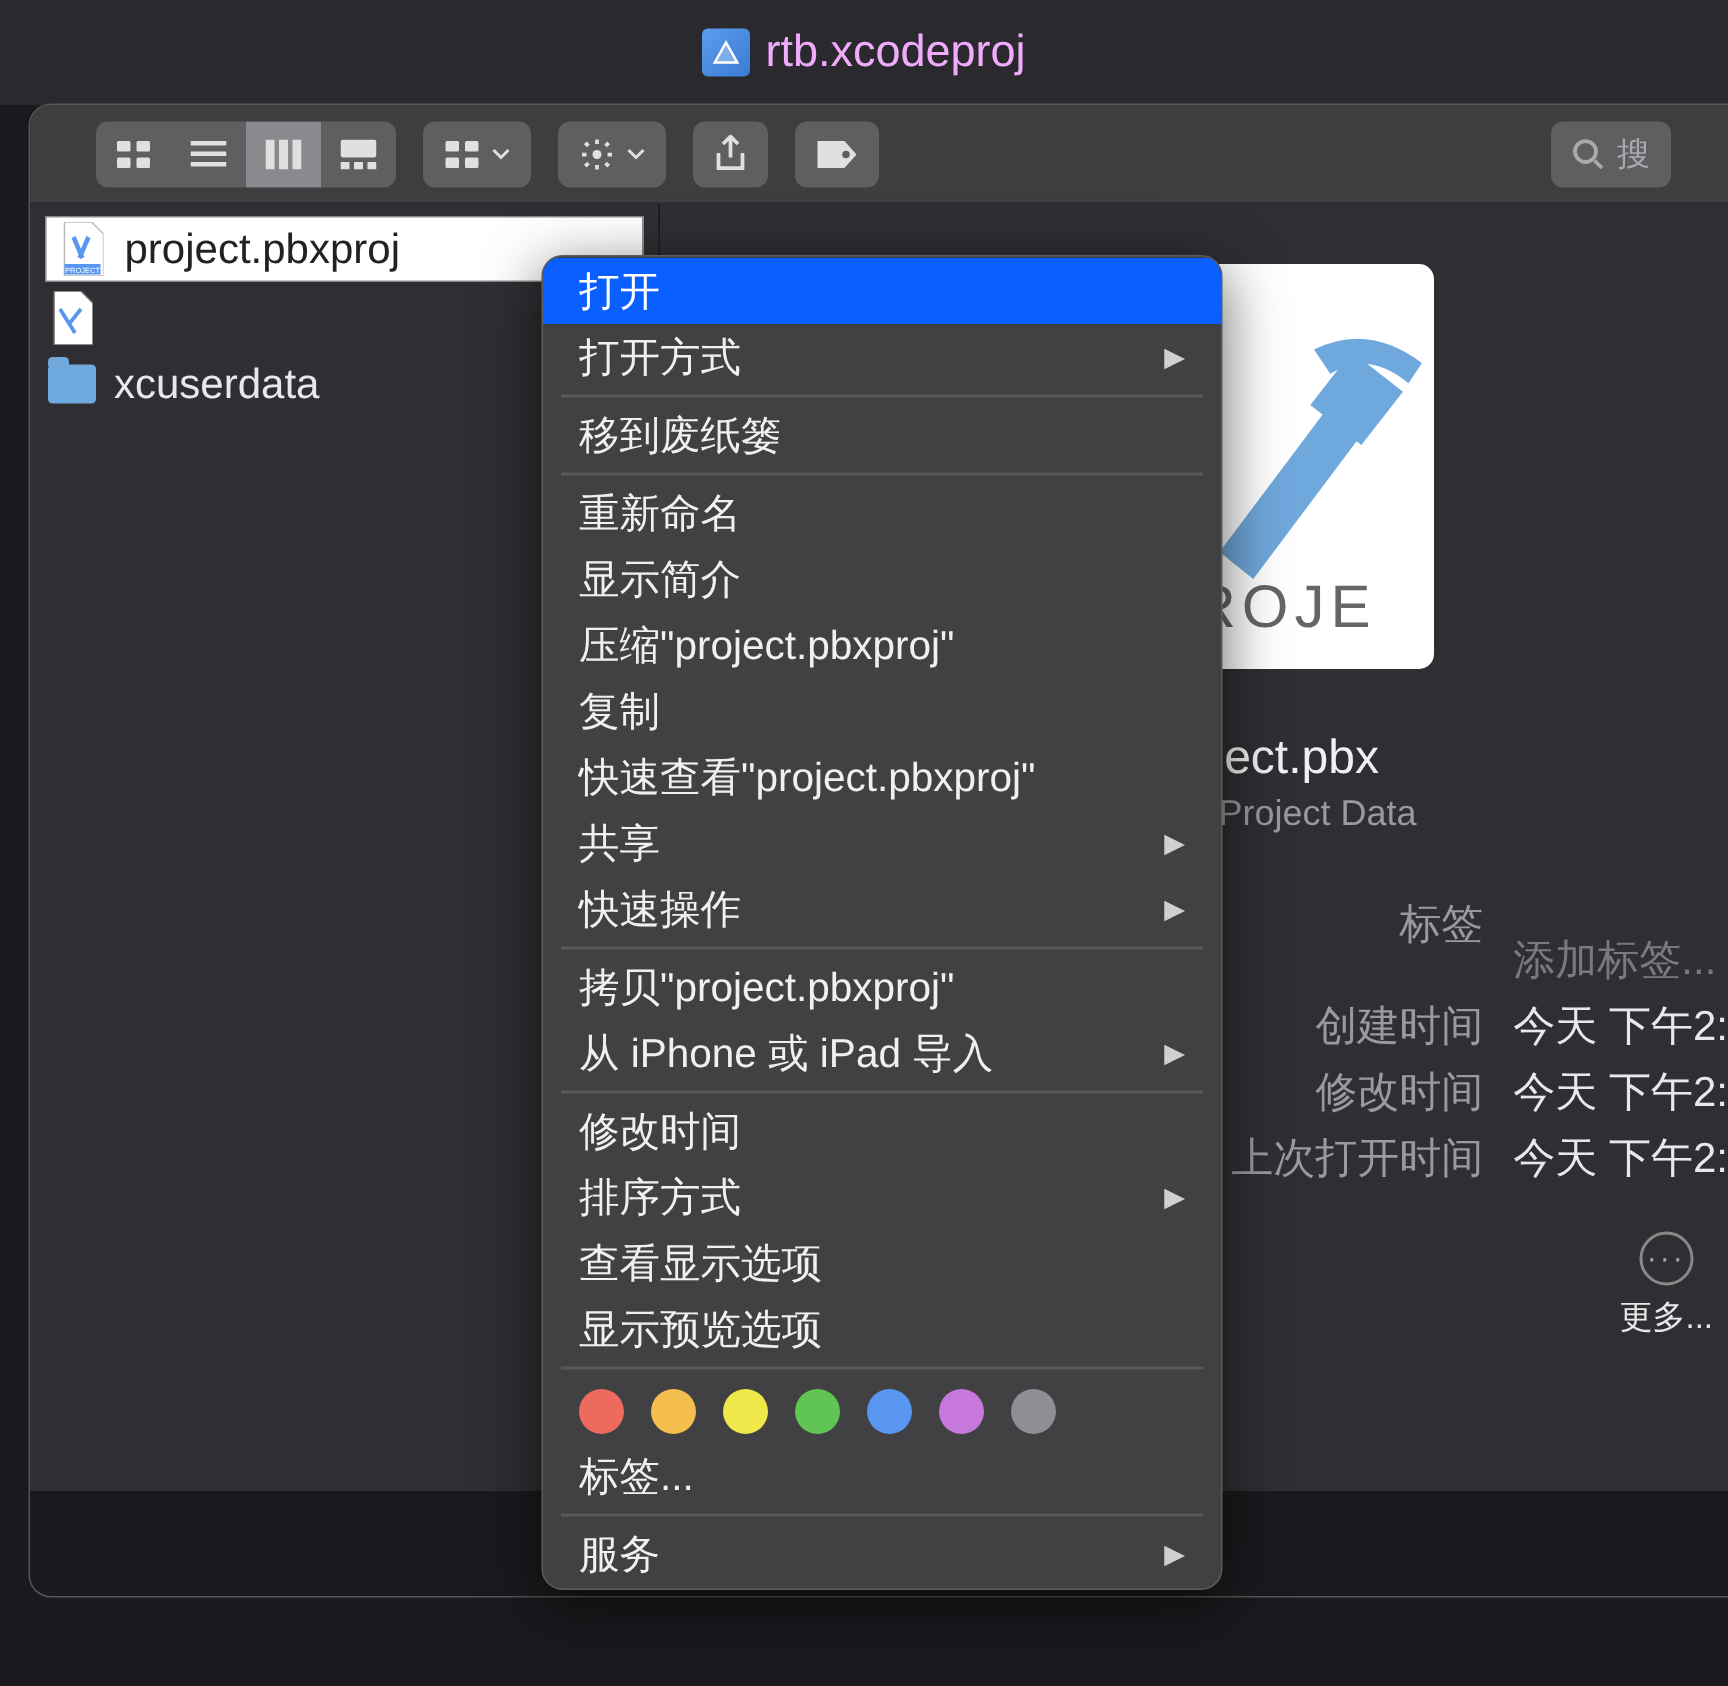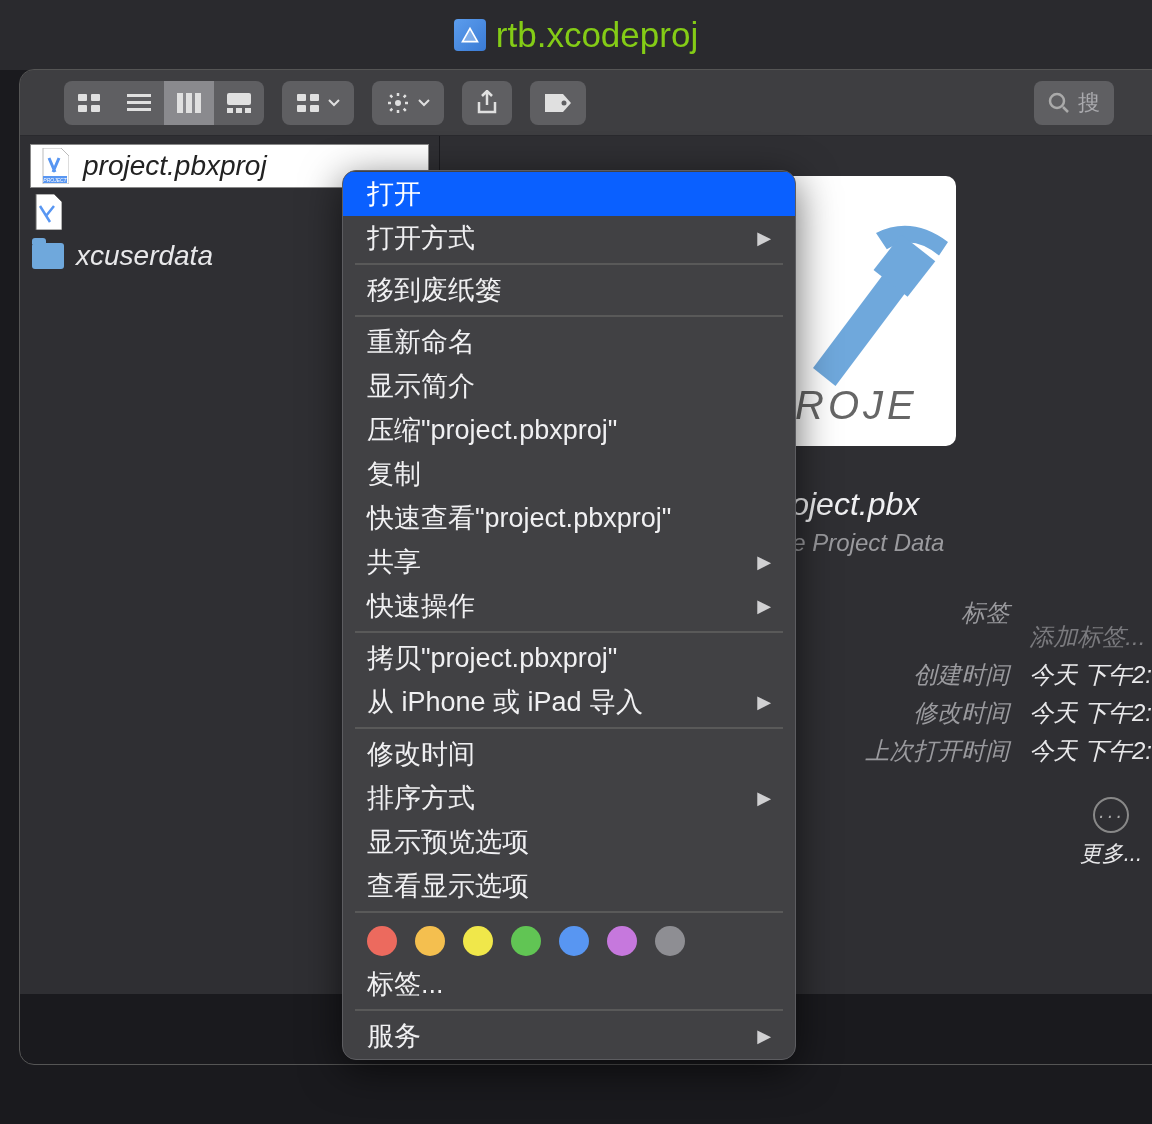--- a/index.html
+++ b/index.html
@@ -29,23 +29,23 @@
       height: 32px;
       background: linear-gradient(135deg, #5c9ded, #3a7bd5);
       border-radius: 4px;
       position: relative;
       display:flex;
       align-items:center;
       justify-content:center;
     }
     .titlebar-icon svg { width:20px; height:20px; }
     .titlebar-text {
-      font-size: 35px;
+      font-size: 30px;
       font-weight: 500;
-      color: #84cc16;
+      color: #f0abfc;
     }
     
     .toolbar {
       height: 66px;
       background: #3e3e41;
       display: flex;
       align-items: center;
       padding: 0 38px 0 44px;
       gap: 18px;
       border-bottom: 1px solid #2a2a2e;
@@ -92,21 +92,20 @@
       align-items: center;
       gap: 8px;
       color: #aaaaae;
       font-size: 22px;
     }
     
     .main {
       display: flex;
       height: calc(100% - 136px);
       background: #0369a1;
-      font-style: italic;
     }
     .file-column {
       width: 420px;
       padding: 6px 4px;
       border-right: 1px solid #1a1a1e;
       background: #2f2f33;
     }
     .file-row {
       display: flex;
       align-items: center;
@@ -145,21 +144,21 @@
       top: -5px;
       left: 0;
       width: 14px;
       height: 6px;
       background: #6fa8dc;
       border-radius: 3px 3px 0 0;
     }
     
     .context-menu {
       position: absolute;
-      left: 342px;
+      left: 361px;
       top: 170px;
       width: 454px;
       background: #414144;
       border-radius: 14px;
       border: 1px solid #5c5c60;
       box-shadow: 0 10px 40px rgba(0,0,0,0.6);
       overflow: hidden;
       padding: 1px 0;
     }
     .menu-item {
@@ -239,21 +238,21 @@
     }
     .preview-subtitle {
       font-size: 24px;
       color: #9a9a9e;
       margin-bottom: 40px;
     }
     .info-grid {
       display: grid;
       grid-template-columns: auto auto;
       gap: 6px 20px;
-      font-size: 24px;
+      font-size: 28px;
       align-self: flex-end;
       padding-right: 0;
     }
     .info-label {
       color: #9a9a9e;
       text-align: right;
     }
     .info-value {
       color: #e8e8ea;
     }
@@ -487,24 +486,24 @@
   </div>
   <hr class="menu-sep">
   <div class="menu-item">
     <span>修改时间</span>
   </div>
   <div class="menu-item">
     <span>排序方式</span>
     <span class="menu-arrow">▶</span>
   </div>
   <div class="menu-item">
+    <span>查看显示选项</span>
+  </div>
+  <div class="menu-item">
     <span>显示预览选项</span>
-  </div>
-  <div class="menu-item">
-    <span>查看显示选项</span>
   </div>
   <hr class="menu-sep">
   <div class="tag-row">
     <div class="tag-dot" style="background:#ec6a5e"></div>
     <div class="tag-dot" style="background:#f4bf4f"></div>
     <div class="tag-dot" style="background:#f0e74a"></div>
     <div class="tag-dot" style="background:#61c554"></div>
     <div class="tag-dot" style="background:#5896f2"></div>
     <div class="tag-dot" style="background:#c678dd"></div>
     <div class="tag-dot" style="background:#8e8e93"></div>

